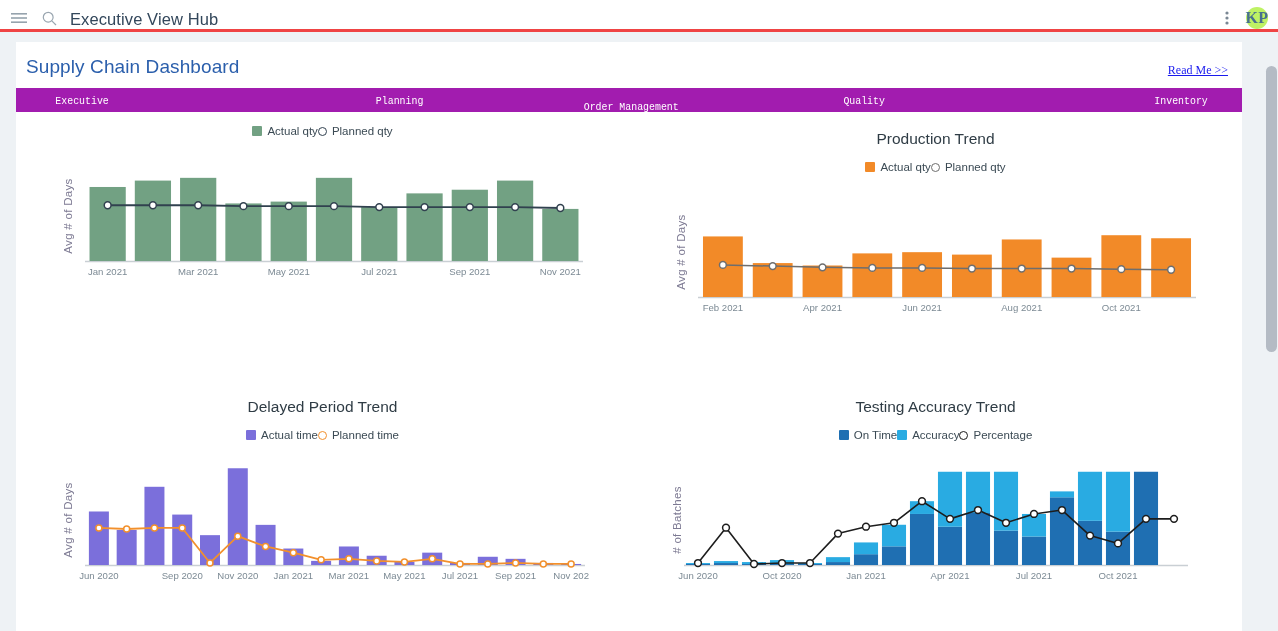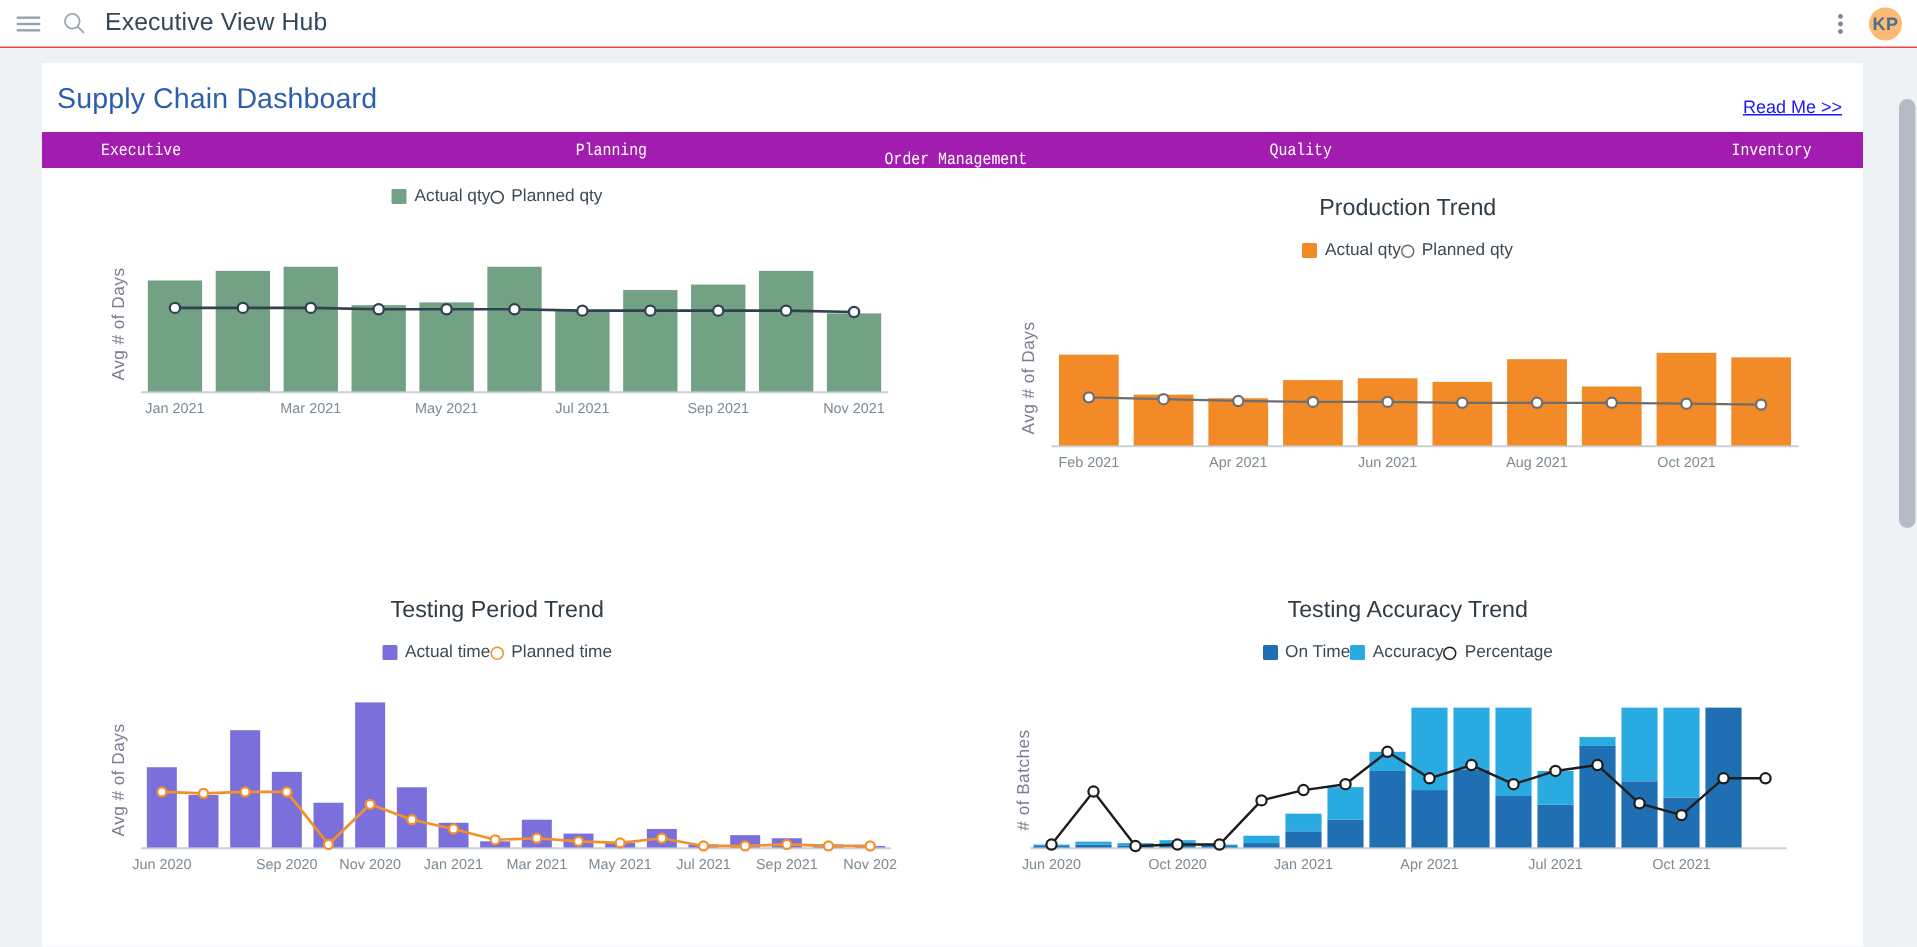--- a/index.html
+++ b/index.html
@@ -8,23 +8,23 @@
     width: 1278px; height: 631px;
     overflow: hidden;
     background: #eef2f5;
     font-family: "Liberation Sans", sans-serif;
   }
 
   
   #app-bar {
     height: 32px;
     background: #ffffff;
-    border-bottom: 1px solid #ef4444;
+    border-bottom: 3px solid #ef4444;
     display: flex;
-    align-items: center;
+    align-items: flex-end;
     padding: 0 10px 0 8px;
     position: relative;
   }
   .bar-icon {
     width: 22px; height: 22px;
     display: flex; align-items: center; justify-content: center;
     cursor: pointer;
     flex: 0 0 auto;
   }
   #hamburger-icon svg, #search-icon svg, #kebab-icon svg { display: block; }
@@ -37,35 +37,36 @@
   }
   #bar-right {
     margin-left: auto;
     display: flex;
     align-items: center;
     gap: 8px;
   }
   #avatar {
     width: 22px; height: 22px;
     border-radius: 50%;
-    background: #fdba74;
+    background: #bef264;
     color: #49708f;
-    font-size: 12px;
+    font-size: 16px;
     font-weight: bold;
     display: flex; align-items: center; justify-content: center;
     letter-spacing: .3px;
     cursor: pointer;
+    font-family: Liberation Serif, serif;
   }
 
   
   #page {
     position: relative;
     height: 504px;
     background: #eef2f5;
-    padding: 10px 36px 0 28px;
+    padding: 10px 36px 0 16px;
   }
   #dashboard-card {
     background: #ffffff;
     height: 589px;
     position: relative;
     overflow: hidden;
   }
   #card-head {
     display: flex;
     align-items: flex-end;
@@ -77,20 +78,21 @@
     color: #2b5fac;
     font-weight: normal;
     letter-spacing: .1px;
   }
   #read-me-link {
     font-size: 12px;
     color: #1a1aee;
     text-decoration: underline;
     cursor: pointer;
     white-space: nowrap;
+    font-family: Liberation Serif, serif;
   }
 
   
   #nav-strip {
     background: #a21caf;
     height: 24px;
     display: flex;
     align-items: center;
     font-family: Liberation Mono, monospace;
   }
@@ -324,21 +326,21 @@
               <text x="66.90" y="124" text-anchor="middle" class="x-tick">Feb 2021</text>
               <text x="166.50" y="124" text-anchor="middle" class="x-tick">Apr 2021</text>
               <text x="266.10" y="124" text-anchor="middle" class="x-tick">Jun 2021</text>
               <text x="365.70" y="124" text-anchor="middle" class="x-tick">Aug 2021</text>
               <text x="465.30" y="124" text-anchor="middle" class="x-tick">Oct 2021</text>
             </svg>
         </div>
       </div>
 
       <div class="chart-panel">
-        <div class="chart-title">Testing Period Trend</div>
+        <div class="chart-title">Delayed Period Trend</div>
         <div class="chart-legend">
           <span class="legend-item">
             <i class="legend-swatch" style="background:#7b6fdb"></i>
             <span>Actual time</span>
           </span>
           <span class="legend-item">
             <i class="legend-ring" style="border:1.4px solid #f2902c"></i>
             <span>Planned time</span>
           </span>
         </div>

